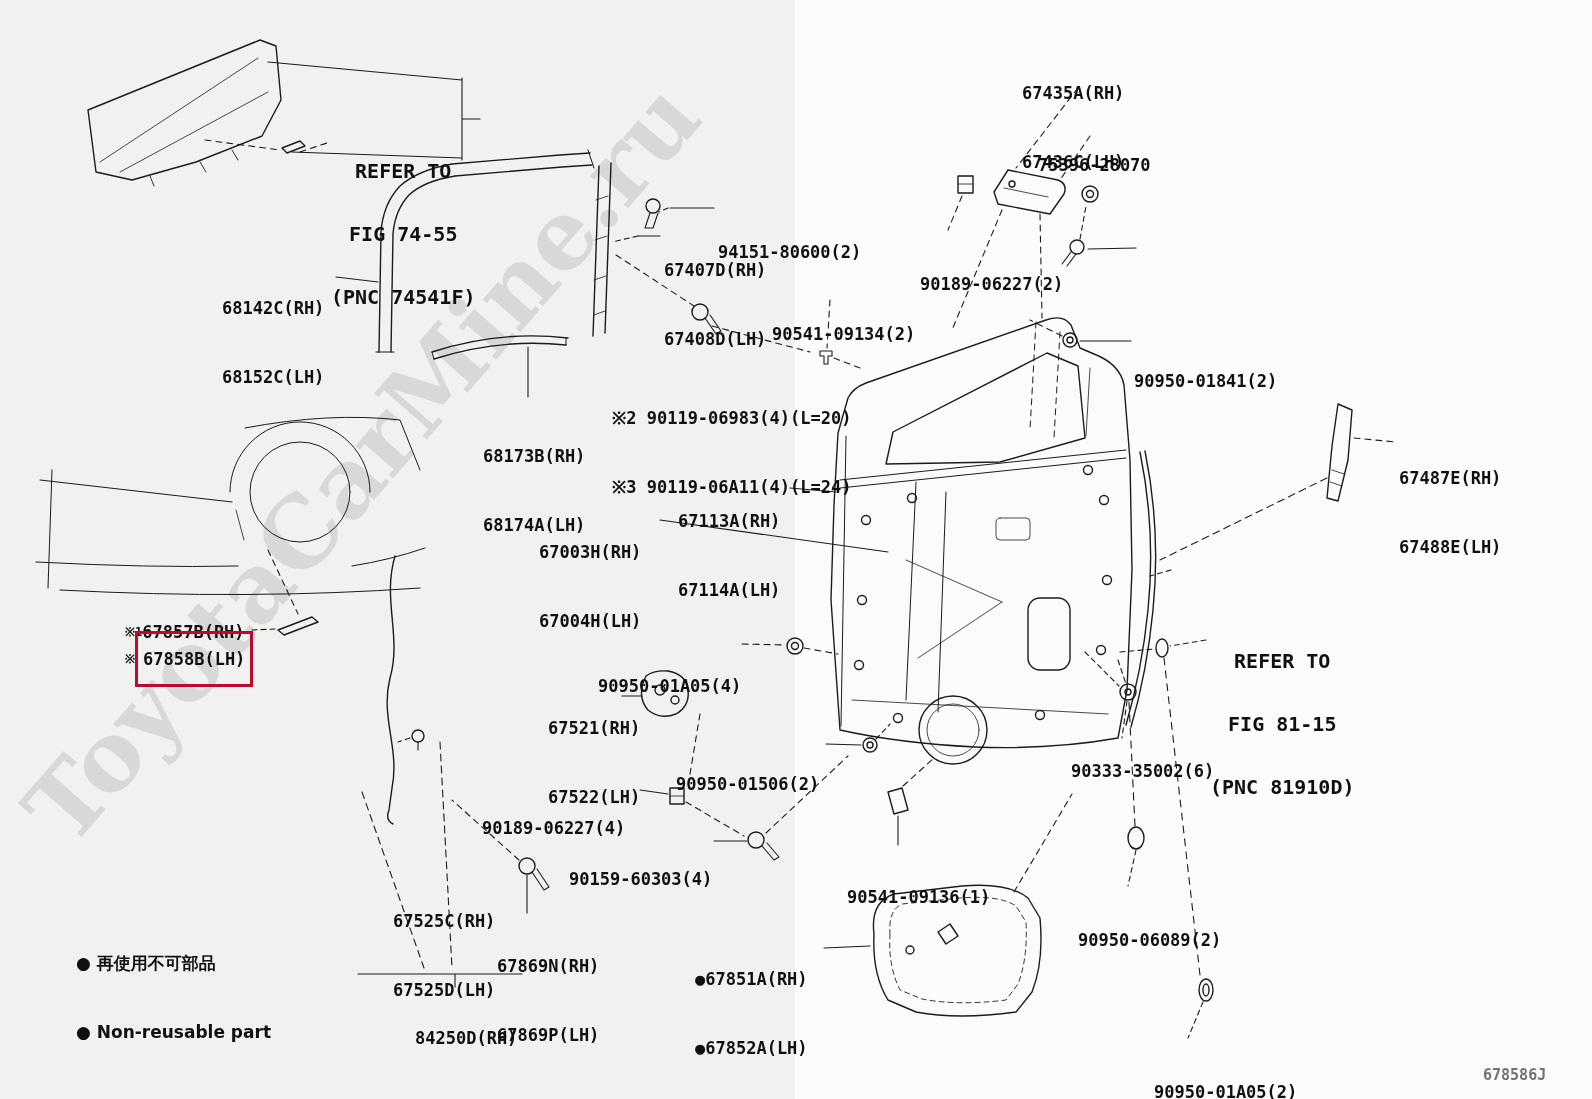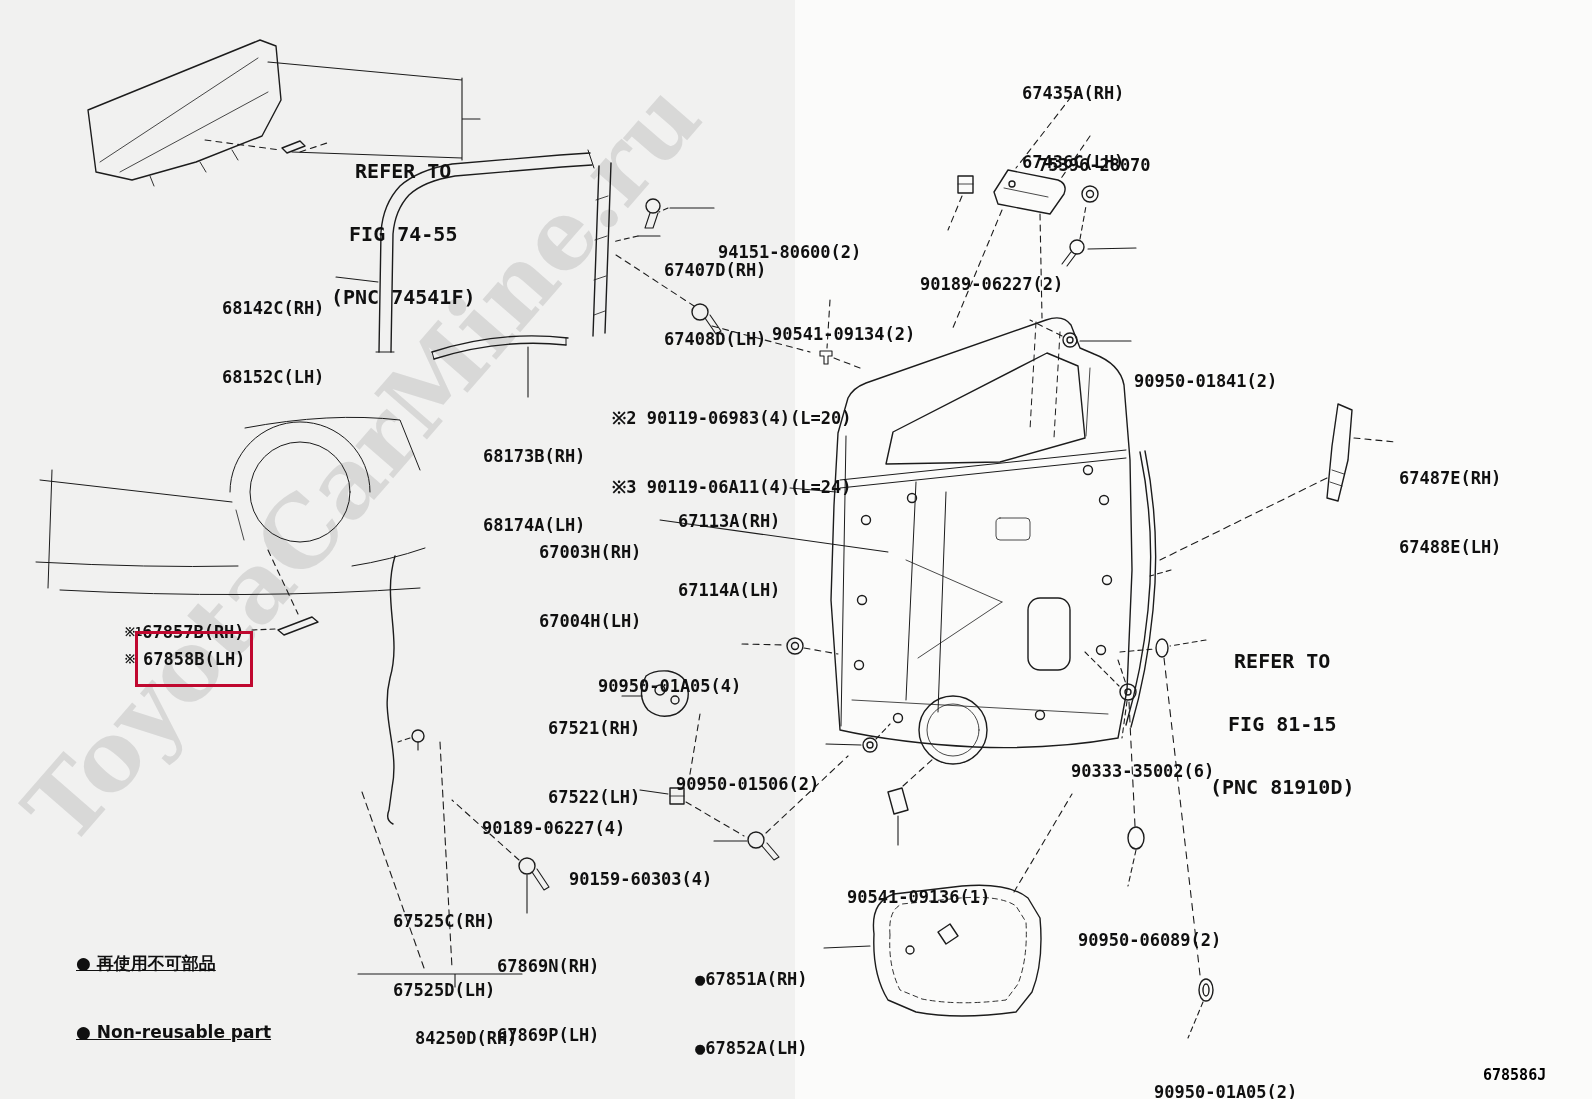--- a/index.html
+++ b/index.html
@@ -8,22 +8,22 @@
   .bg-right{position:absolute;left:795px;top:0;width:797px;height:1099px;background:#fbfbfa;}
   svg.art{position:absolute;left:0;top:0;}
   .lbl{position:absolute;font-size:17px;font-weight:700;color:#101010;line-height:23px;white-space:pre;}
   .lbl span{display:block;text-align:center;}
   .lbl.sm3{font-size:20px;line-height:21px;}
   .inlineline span{display:inline;}
   .pre{font-size:12px;display:inline;vertical-align:2px;}
   .redbox{display:inline-block;border:3px solid #c0082f;padding:15px 5px;line-height:24px;}
   .legend{position:absolute;left:76px;top:912px;font-size:17px;font-weight:700;color:#101010;
           font-family:"DejaVu Sans","Liberation Sans",sans-serif;white-space:pre;}
-  .legend div{margin-bottom:7px;text-decoration:underline;}
-  .code{position:absolute;left:1483px;top:1066px;font-size:15px;font-weight:700;color:#000000;}
+  .legend div{margin-bottom:7px;}
+  .code{position:absolute;left:1483px;top:1066px;font-size:15px;font-weight:700;color:#737373;}
 </style>
 </head>
 <body>
 
 <div class="canvas">
   <div class="bg-right"></div>
 
   <svg class="art" width="1592" height="1099" viewBox="0 0 1592 1099" fill="none" stroke="#1c1c1c" stroke-width="1.4" stroke-linecap="round" stroke-linejoin="round">
 
     <text transform="translate(70,850) rotate(-49)" font-size="96" font-weight="700" fill="#9a9a9a" opacity="0.28" stroke="none" font-family="DejaVu Serif, serif">ToyotaCarMine.ru</text>

